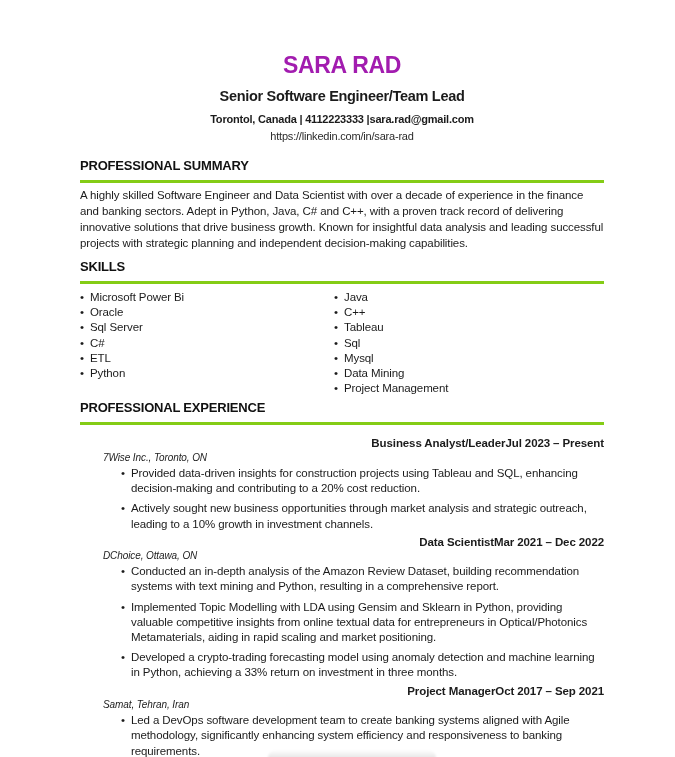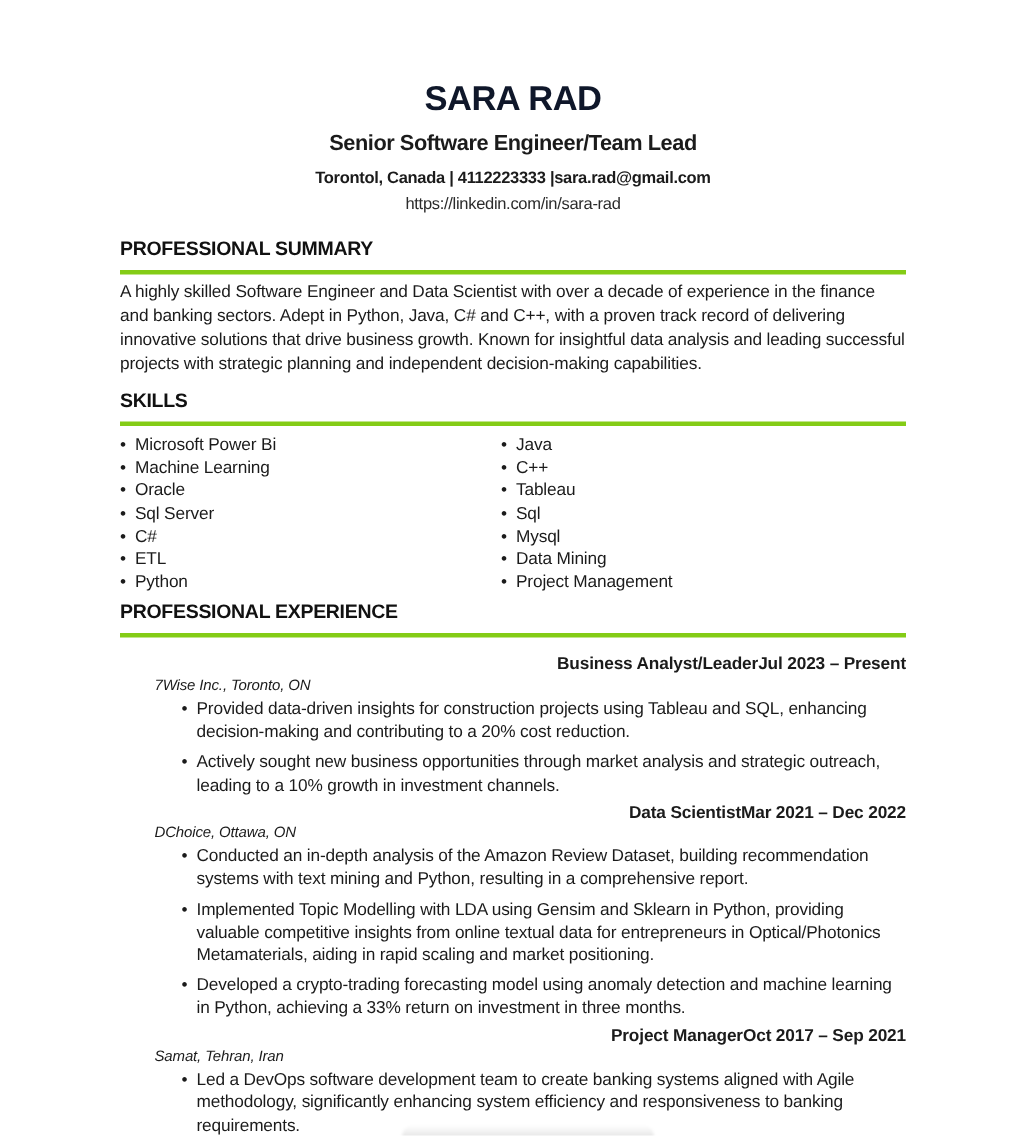--- a/index.html
+++ b/index.html
@@ -24,21 +24,21 @@
     height: 757px;
     overflow: hidden;
   }
   
   .header { text-align: center; padding-top: 53px; }
   .name {
     font-size: 23px;
     font-weight: 700;
     line-height: 25px;
     letter-spacing: -0.3px;
-    color: #0f172a;
+    color: #a21caf;
   }
   .role {
     font-size: 14.5px;
     font-weight: 700;
     line-height: 16px;
     margin-top: 10px;
     letter-spacing: -0.3px;
   }
   .contact {
     font-size: 11px;
@@ -177,21 +177,20 @@
   <div class="section">
     <h2 class="section-heading heading-summary">PROFESSIONAL SUMMARY</h2>
     <p class="summary-text">A highly skilled Software Engineer and Data Scientist with over a decade of experience in the finance and banking sectors. Adept in Python, Java, C# and C++, with a proven track record of delivering innovative solutions that drive business growth. Known for insightful data analysis and leading successful projects with strategic planning and independent decision-making capabilities.</p>
   </div>
 
   <div class="section">
     <h2 class="section-heading heading-skills">SKILLS</h2>
     <div class="skills-cols">
       <ul class="skills-col-1">
           <li>Microsoft Power Bi</li>
-          <li>Machine Learning</li>
           <li>Oracle</li>
           <li>Sql Server</li>
           <li>C#</li>
           <li>ETL</li>
           <li>Python</li>
         </ul>
       <ul class="skills-col-2">
           <li>Java</li>
           <li>C++</li>
           <li>Tableau</li>

